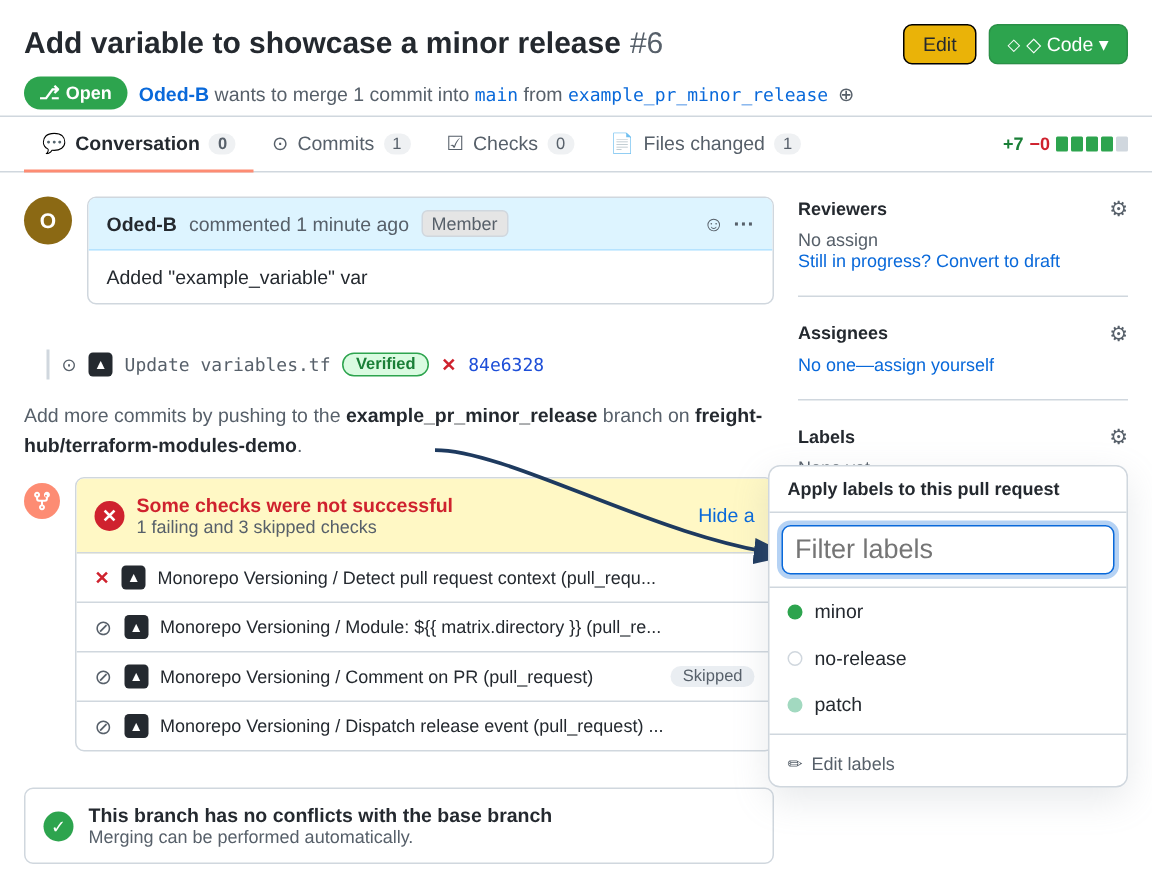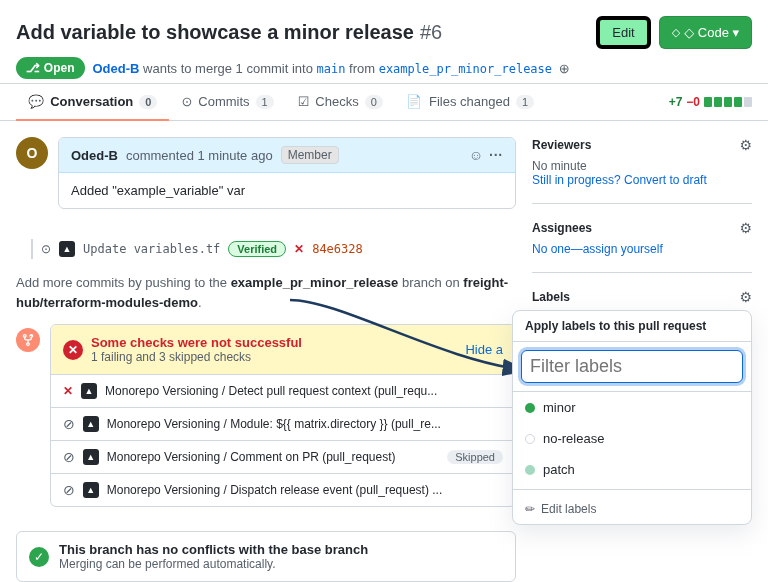--- a/index.html
+++ b/index.html
@@ -29,23 +29,23 @@
       font-weight: 600;
       color: #24292f;
     }
     .pr-title-actions {
       display: flex;
       gap: 8px;
       flex-shrink: 0;
     }
     .btn-edit {
       padding: 5px 12px;
-      border: 4px solid #000000;
+      border: 1px solid #000000;
       border-radius: 6px;
-      background: #86efac;
+      background: #eab308;
       font-size: 13px;
       cursor: pointer;
       color: #24292f;
     }
     .btn-code {
       padding: 5px 12px;
       border: 1px solid rgba(27,31,36,0.15);
       border-radius: 6px;
       background: #2da44e;
       color: #fff;
@@ -205,21 +205,21 @@
     }
     .verified-badge {
       background: #dafbe1;
       border: 1px solid #2da44e;
       border-radius: 20px;
       padding: 1px 8px;
       font-size: 11px;
       color: #1a7f37;
       font-weight: 600;
     }
-    .commit-hash { color: #c2410c; font-family: monospace; font-size: 12px; }
+    .commit-hash { color: #1d4ed8; font-family: monospace; font-size: 12px; }
     .x-icon { color: #cf222e; font-weight: 600; }
 
     
     .info-text {
       font-size: 13px;
       color: #57606a;
       margin-bottom: 12px;
       line-height: 1.5;
     }
     .bold-link { font-weight: 600; color: #24292f; }
@@ -578,21 +578,21 @@
 
     </div>
 
     <div class="main-right">
 
       <div class="sidebar-section">
         <div class="sidebar-section-header">
           <span class="sidebar-section-title">Reviewers</span>
           <span class="gear-icon">⚙</span>
         </div>
-        <div class="sidebar-text">No minute</div>
+        <div class="sidebar-text">No assign</div>
         <div class="sidebar-link">Still in progress? Convert to draft</div>
       </div>
 
       <div class="sidebar-section">
         <div class="sidebar-section-header">
           <span class="sidebar-section-title">Assignees</span>
           <span class="gear-icon">⚙</span>
         </div>
         <div class="sidebar-link">No one—assign yourself</div>
       </div>

